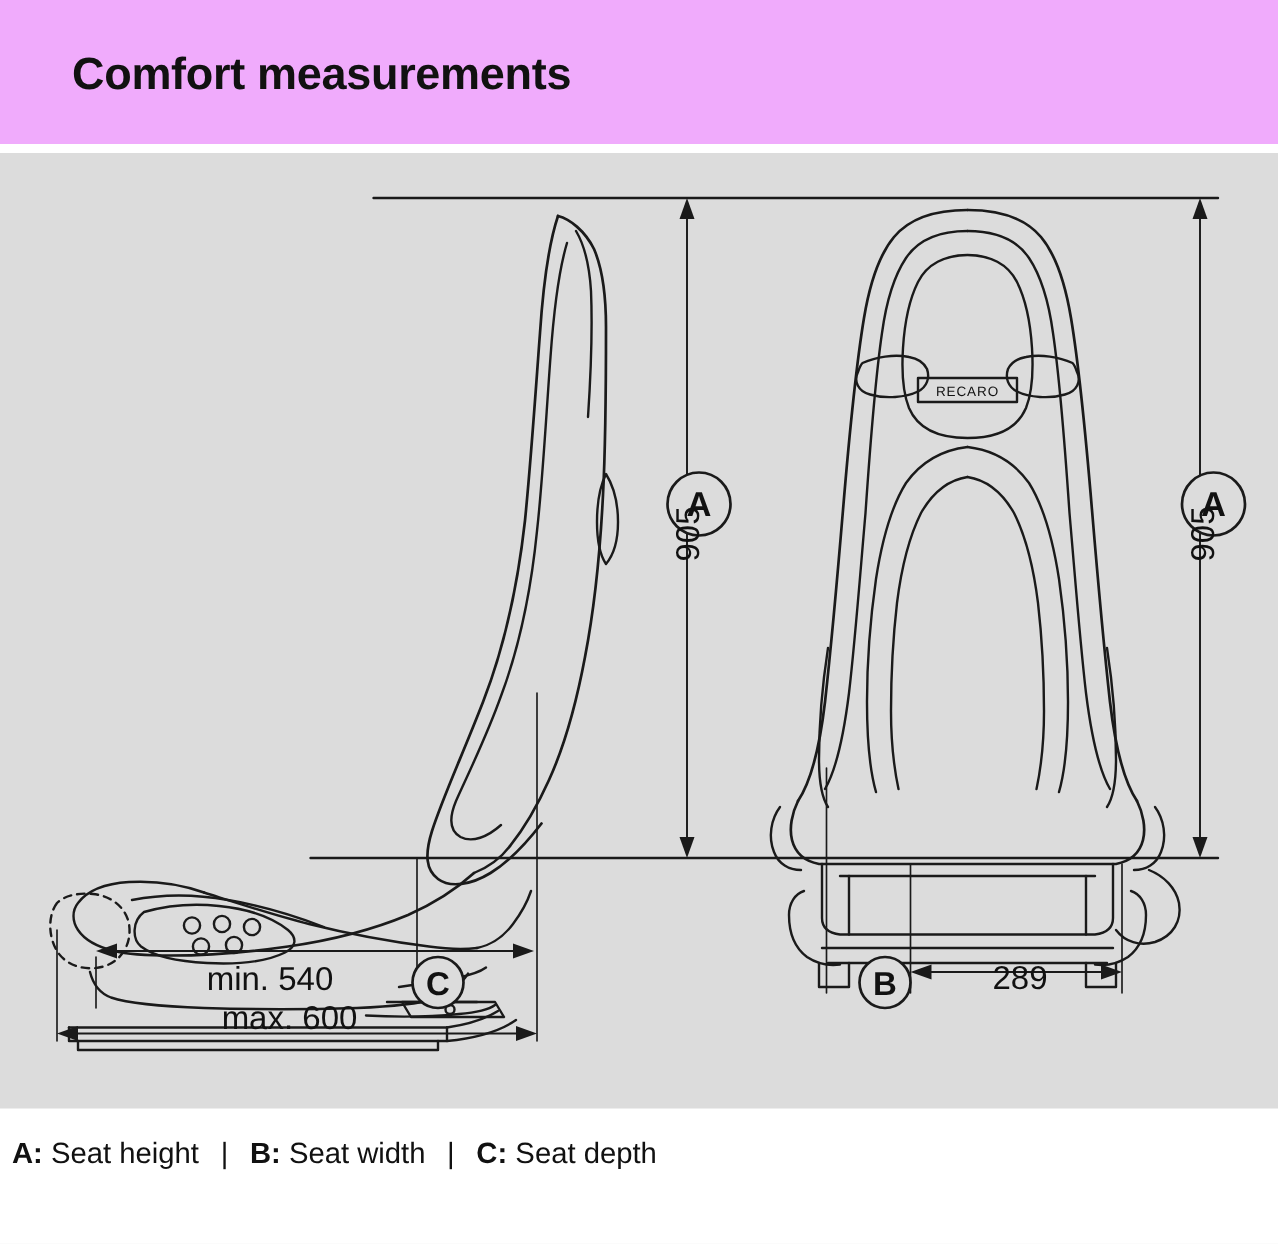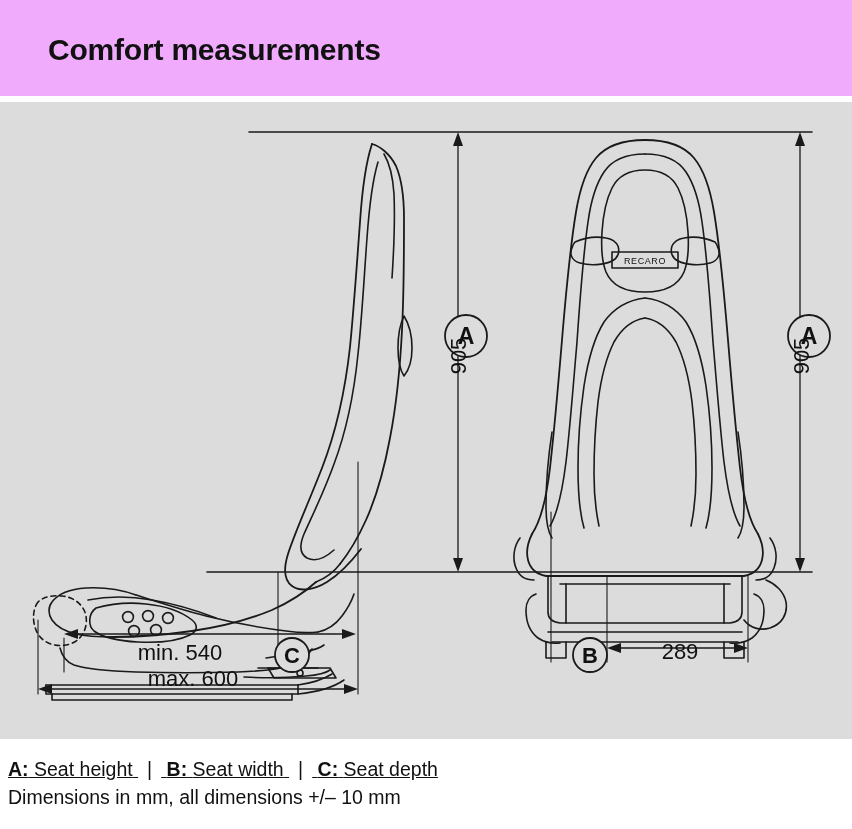--- a/index.html
+++ b/index.html
@@ -59,21 +59,20 @@
     position: absolute;
     left: 8px;
     top: 756px;
     width: 836px;
     font-size: 19.5px;
     line-height: 26px;
     color: #111111;
   }
   .legend-row {
     white-space: nowrap;
-    text-decoration: underline;
   }
   .legend-key {
     font-weight: bold;
   }
   .legend-sep {
     display: inline-block;
     padding: 0 9px;
     color: #111111;
   }
   .legend-note {
@@ -303,16 +302,15 @@
     <div class="legend-row">
       <span class="legend-key">A:</span>
       <span>Seat height</span>
       <span class="legend-sep">|</span>
       <span class="legend-key">B:</span>
       <span>Seat width</span>
       <span class="legend-sep">|</span>
       <span class="legend-key">C:</span>
       <span>Seat depth</span>
     </div>
-    <div class="legend-note">Dimensions in mm, all dimensions +/– 10 mm</div>
   </div>
 
 </div>
 
 </body></html>

